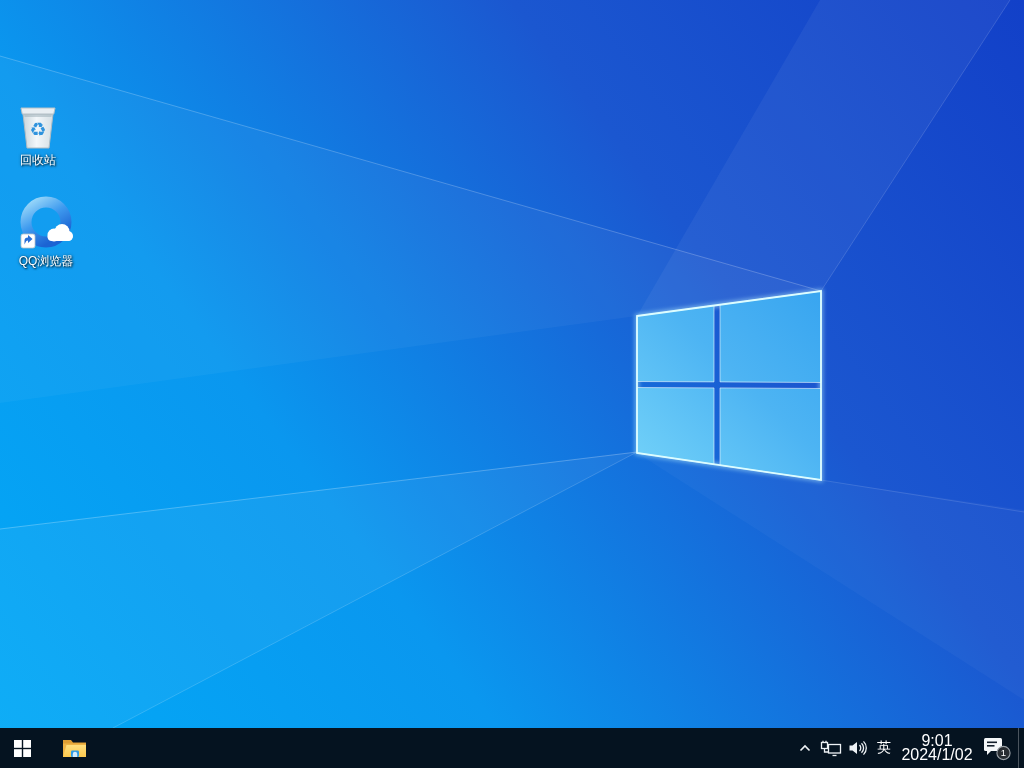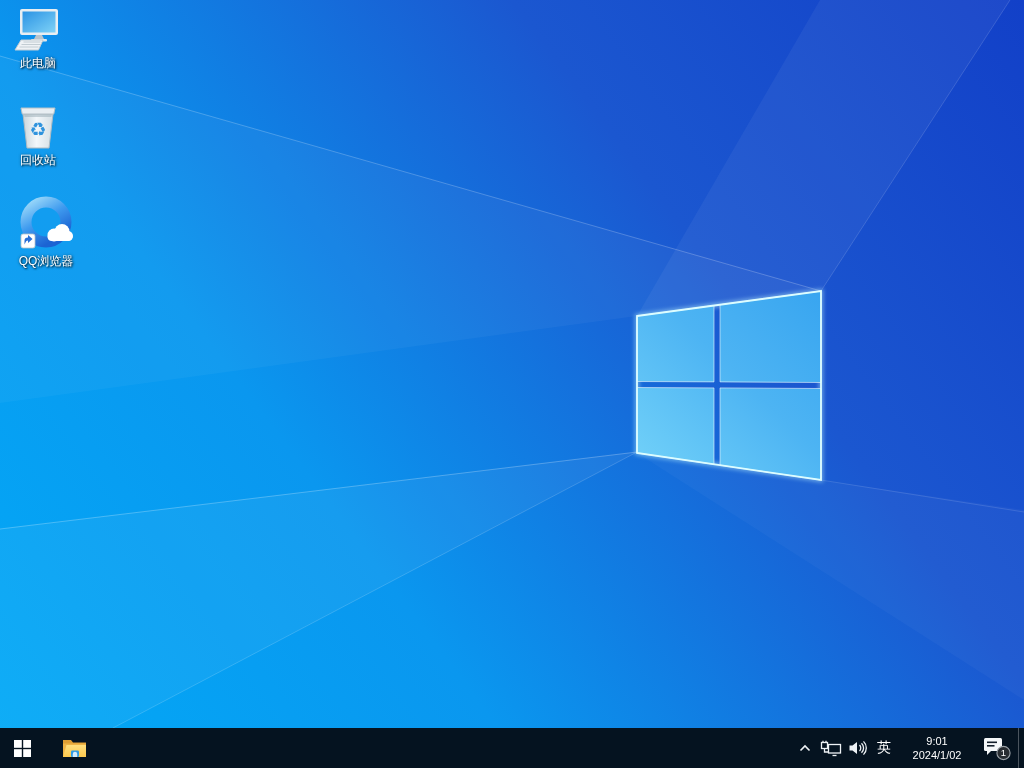--- a/index.html
+++ b/index.html
@@ -26,21 +26,21 @@
     position:absolute; left:0; bottom:0; width:1024px; height:40px;
     background:#051320; display:flex; align-items:stretch; color:#fff;
   }
   .tb-btn { width:44px; height:40px; display:flex; align-items:center; justify-content:center; cursor:pointer; }
   .tb-spacer { flex:1; }
   .tray { display:flex; align-items:stretch; }
   .tray-btn { width:26px; display:flex; align-items:center; justify-content:center; cursor:pointer; }
   .ime { width:28px; font-size:14px; }
   .clock {
     width:78px; display:flex; flex-direction:column; align-items:center; justify-content:center;
-    font-size:11px; line-height:14px; cursor:pointer; text-align:center;
+    font-size:16px; line-height:14px; cursor:pointer; text-align:center;
   }
   .action-center { position:relative; width:42px; display:flex; align-items:center; justify-content:center; cursor:pointer; }
   .show-desktop { width:6px; border-left:1px solid rgba(255,255,255,.28); cursor:pointer; }
 </style>
 </head>
 <body>
 
 <div class="screen">
 
   <div class="desktop">
@@ -80,37 +80,20 @@
       <g>
         <polygon points="637,316 821,291 821,480 637,453" fill="none" stroke="#bef6ff" stroke-width="4" opacity="0.55" filter="url(#glow)"></polygon>
         <polygon points="637,316 714,305.5 714,381.9 637,381.5" fill="url(#paneGrad)" stroke="rgba(255,255,255,0.55)" stroke-width="1"></polygon>
         <polygon points="720,304.7 821,291 821,382.5 720,381.9" fill="url(#paneGrad)" stroke="rgba(255,255,255,0.55)" stroke-width="1"></polygon>
         <polygon points="637,387.5 714,387.9 714,464.3 637,453" fill="url(#paneGrad)" stroke="rgba(255,255,255,0.55)" stroke-width="1"></polygon>
         <polygon points="720,387.9 821,388.5 821,480 720,465.2" fill="url(#paneGrad)" stroke="rgba(255,255,255,0.55)" stroke-width="1"></polygon>
         <polygon points="637,316 821,291 821,480 637,453" fill="none" stroke="#dcfdff" stroke-width="1.8"></polygon>
       </g>
     </svg>
 
-    <div class="desktop-icon" id="icon-this-pc">
-      <svg class="glyph" width="52" height="46" viewBox="0 0 52 46">
-        <defs>
-          <linearGradient id="scrGrad" x1="0" y1="0" x2="1" y2="1">
-            <stop offset="0" stop-color="#2a93e4"></stop>
-              <stop offset="1" stop-color="#7fd2f7"></stop>
-          </linearGradient>
-        </defs>
-        <rect x="8" y="1" width="38" height="26" rx="2" fill="#e8eef2"></rect>
-        <rect x="10.5" y="3.5" width="33" height="21" fill="url(#scrGrad)"></rect>
-        <path d="M24,27 h6 l2,4 h-10 z" fill="#b9c4cc"></path>
-        <rect x="19" y="31" width="16" height="2.5" rx="1" fill="#dfe7ec"></rect>
-        <path d="M3,42 L9,32 H31 L26.5,42 z" fill="#eef2f5" stroke="#c2ccd2" stroke-width="1"></path>
-        <path d="M7.5,39 h19 M9.5,36.5 h19 M11.5,34 h17" stroke="#c2ccd2" stroke-width="1" fill="none"></path>
-      </svg>
-      <span class="label">此电脑</span>
-    </div>
 
     <div class="desktop-icon" id="icon-recycle">
       <svg class="glyph" width="44" height="48" viewBox="0 0 44 48">
         <defs>
           <linearGradient id="binGrad" x1="0" y1="0" x2="1" y2="0">
             <stop offset="0" stop-color="#c9d5db"></stop>
               <stop offset="0.45" stop-color="#f2f7fa"></stop>
               <stop offset="1" stop-color="#d5dfe4"></stop>
           </linearGradient>
         </defs>

